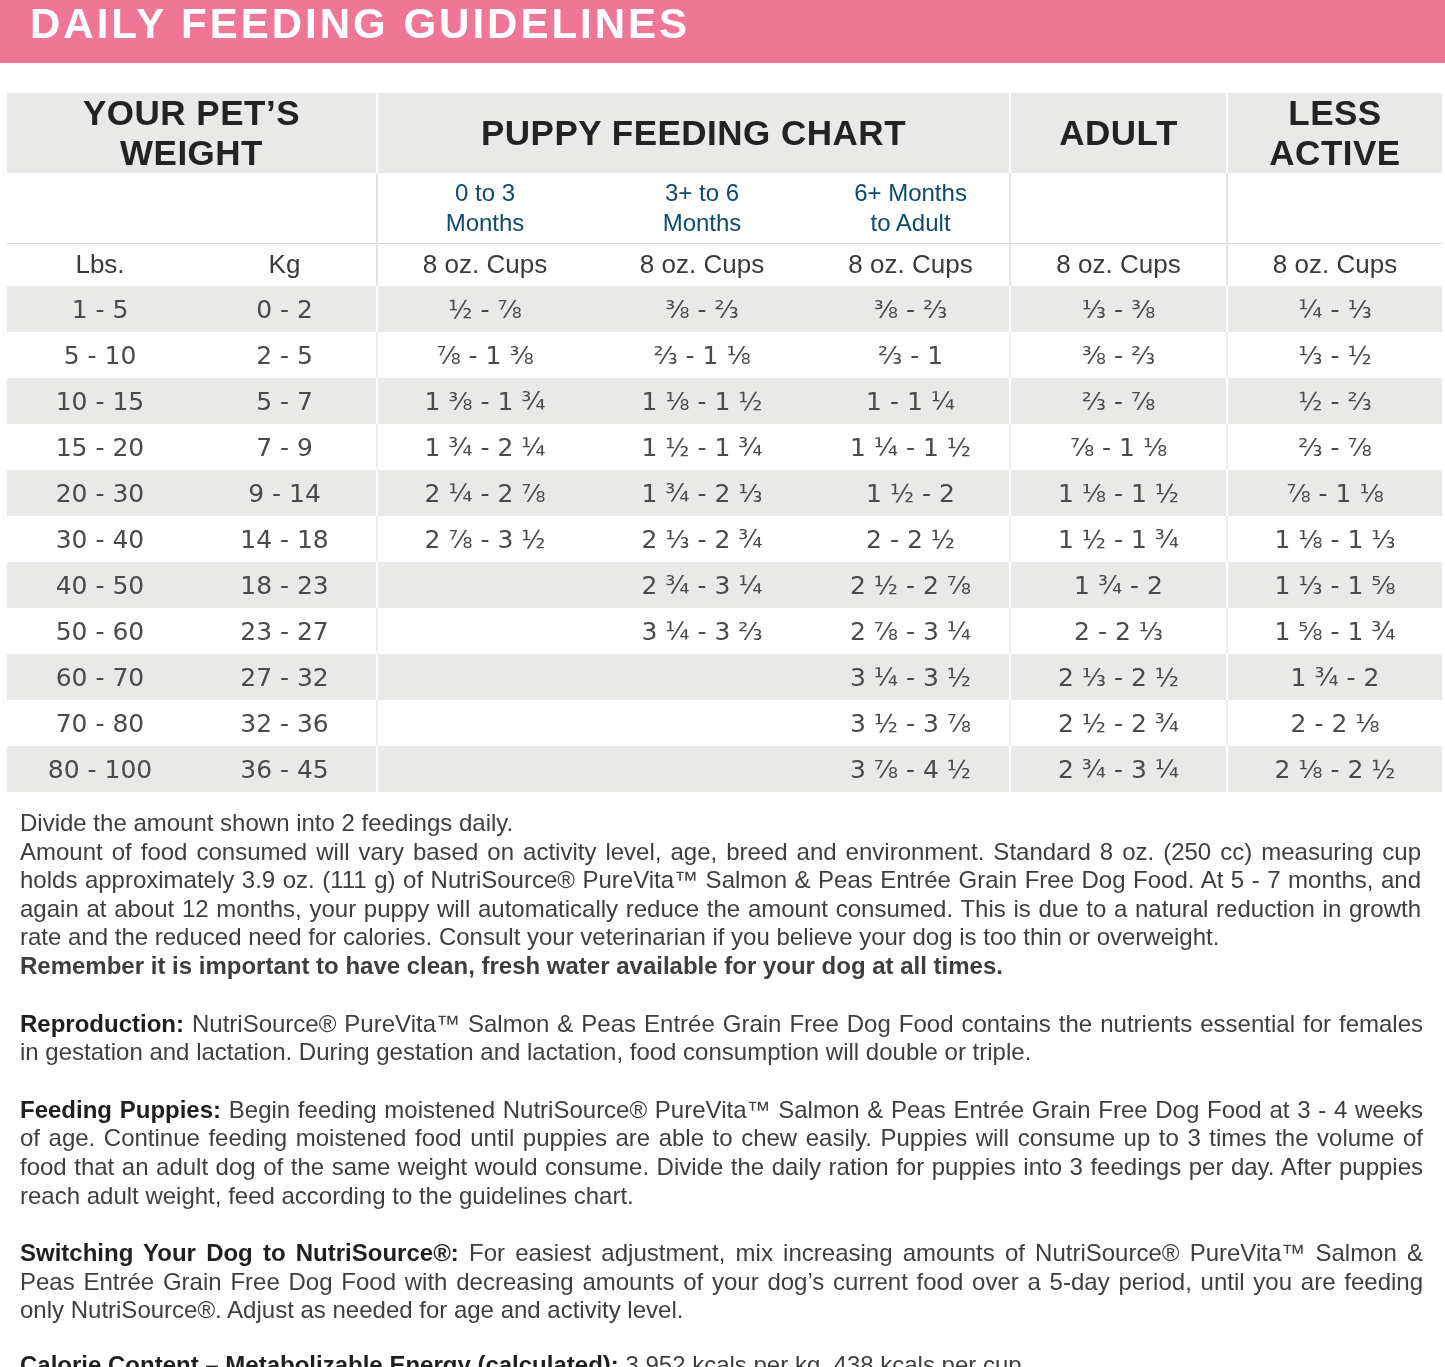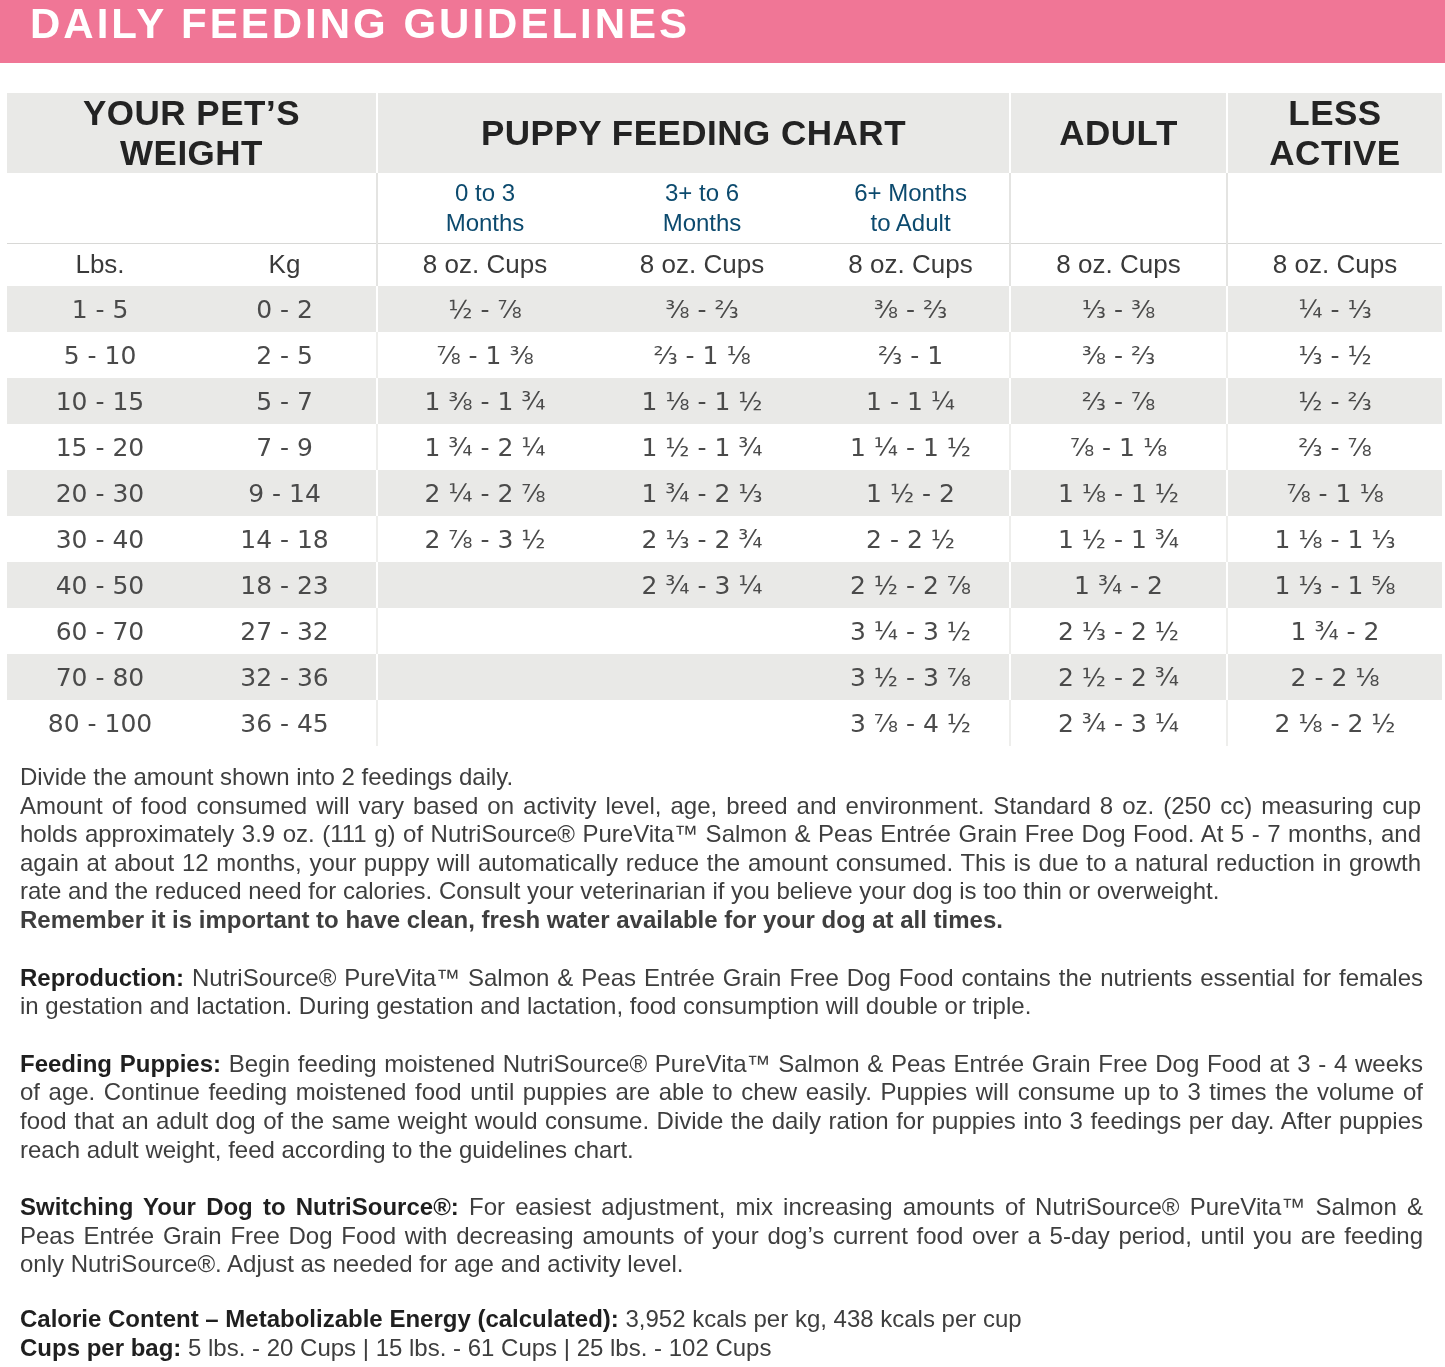--- a/index.html
+++ b/index.html
@@ -169,20 +169,29 @@
     <tr>
       <td>40 - 50</td>
       <td class="div">18 - 23</td>
       <td></td>
       <td>2 ¾ - 3 ¼</td>
       <td class="div">2 ½ - 2 ⅞</td>
       <td class="div">1 ¾ - 2</td>
       <td>1 ⅓ - 1 ⅝</td>
     </tr>
     <tr>
+      <td>50 - 60</td>
+      <td class="div">23 - 27</td>
+      <td></td>
+      <td>3 ¼ - 3 ⅔</td>
+      <td class="div">2 ⅞ - 3 ¼</td>
+      <td class="div">2 - 2 ⅓</td>
+      <td>1 ⅝ - 1 ¾</td>
+    </tr>
+    <tr>
       <td>60 - 70</td>
       <td class="div">27 - 32</td>
       <td></td>
       <td></td>
       <td class="div">3 ¼ - 3 ½</td>
       <td class="div">2 ⅓ - 2 ½</td>
       <td>1 ¾ - 2</td>
     </tr>
     <tr>
       <td>70 - 80</td>

